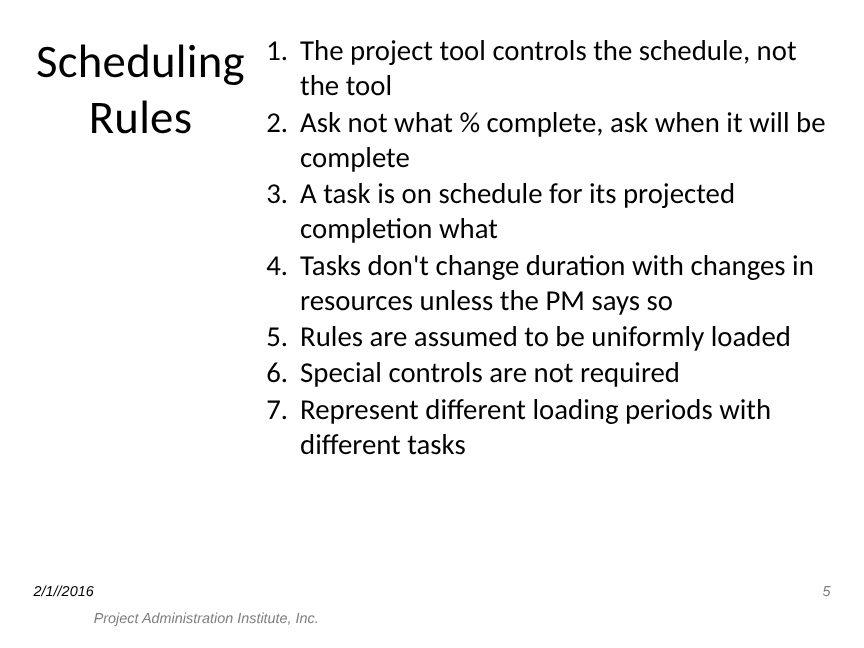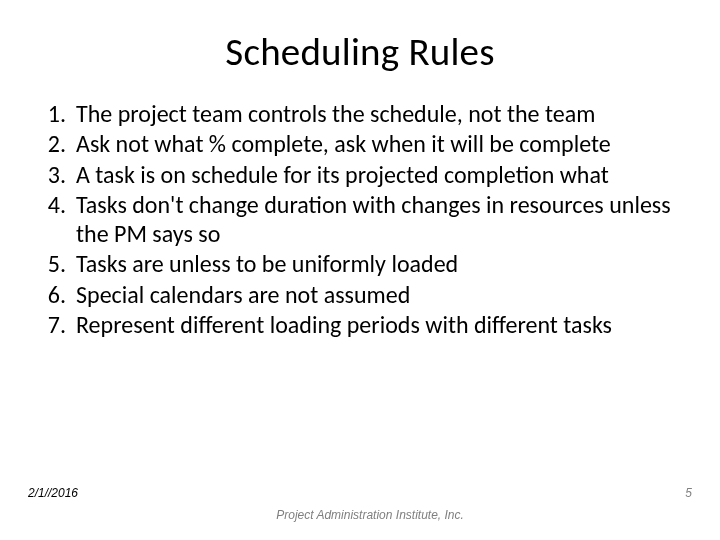--- a/index.html
+++ b/index.html
@@ -10,21 +10,21 @@
       font-family: Calibri, Arial, sans-serif;
       color: #000;
       position: relative;
       overflow: hidden;
     }
     .slide {
       width: 100%;
       height: 100%;
       padding: 28px 30px 0 30px;
       display: flex;
-      flex-direction: column;
+      flex-direction: row;
     }
     .title {
       text-align: center;
       font-size: 39px;
       font-weight: 400;
       margin-bottom: 24px;
       letter-spacing: 0.2px;
     }
     .list {
       list-style: none;
@@ -51,52 +51,52 @@
       width: 100%;
       display: flex;
       align-items: center;
       justify-content: space-between;
       padding: 0 28px;
       font-size: 12px;
       font-family: Arial, sans-serif;
       font-style: italic;
     }
     .footer-date { color: #000; }
-    .footer-org { color: #7f7f7f; text-align: center; flex: 1; margin-top: 44px; }
+    .footer-org { color: #7f7f7f; flex: 1; margin-top: 44px; }
     .footer-page { color: #7f7f7f; min-width: 30px; text-align: right; }
   </style>
 </head>
 <body>
 
 <div class="slide">
   <h1 class="title">Scheduling Rules</h1>
   <ol class="list">
     <li class="list-item">
       <span class="num">1.</span>
-      <span class="text">The project team controls the schedule, not the team</span>
+      <span class="text">The project tool controls the schedule, not the tool</span>
     </li>
     <li class="list-item">
       <span class="num">2.</span>
       <span class="text">Ask not what % complete, ask when it will be complete</span>
     </li>
     <li class="list-item">
       <span class="num">3.</span>
       <span class="text">A task is on schedule for its projected completion what</span>
     </li>
     <li class="list-item">
       <span class="num">4.</span>
       <span class="text">Tasks don't change duration with changes in resources unless the PM says so</span>
     </li>
     <li class="list-item">
       <span class="num">5.</span>
-      <span class="text">Tasks are unless to be uniformly loaded</span>
+      <span class="text">Rules are assumed to be uniformly loaded</span>
     </li>
     <li class="list-item">
       <span class="num">6.</span>
-      <span class="text">Special calendars are not assumed</span>
+      <span class="text">Special controls are not required</span>
     </li>
     <li class="list-item">
       <span class="num">7.</span>
       <span class="text">Represent different loading periods with different tasks</span>
     </li>
   </ol>
 </div>
 
 <div class="footer">
   <span class="footer-date">2/1//2016</span>

